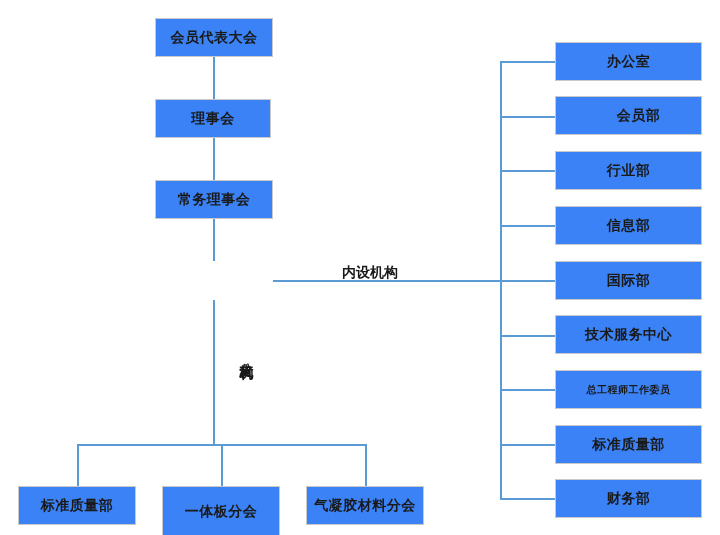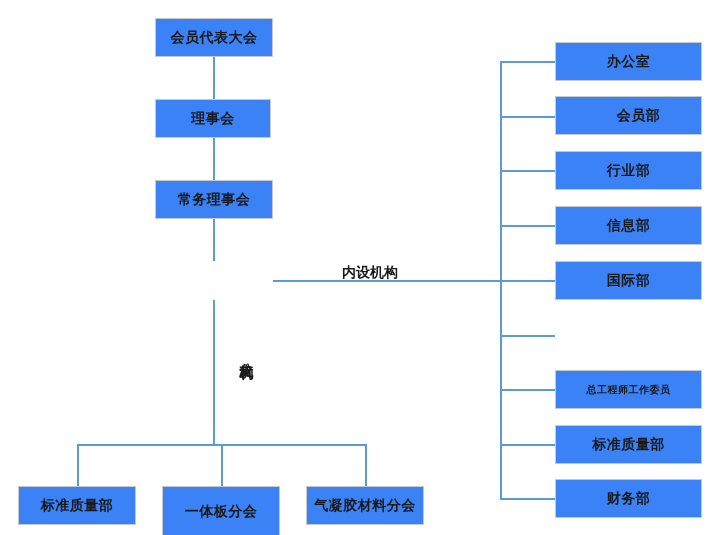--- a/index.html
+++ b/index.html
@@ -110,20 +110,23 @@
   </div>
 
   <div class="node" style="left:555px; top:206px; width:147px; height:39px;">
     <span>信息部</span>
   </div>
 
   <div class="node" style="left:555px; top:261px; width:147px; height:39px;">
     <span>国际部</span>
   </div>
 
+  <div class="node" style="left:555px; top:315px; width:147px; height:39px;">
+    <span>技术服务中心</span>
+  </div>
 
   <div class="node small" style="left:555px; top:370px; width:147px; height:39px;">
     <span>总工程师工作委员</span>
   </div>
 
   <div class="node" style="left:555px; top:425px; width:147px; height:39px;">
     <span>标准质量部</span>
   </div>
 
   <div class="node" style="left:555px; top:479px; width:147px; height:39px;">

